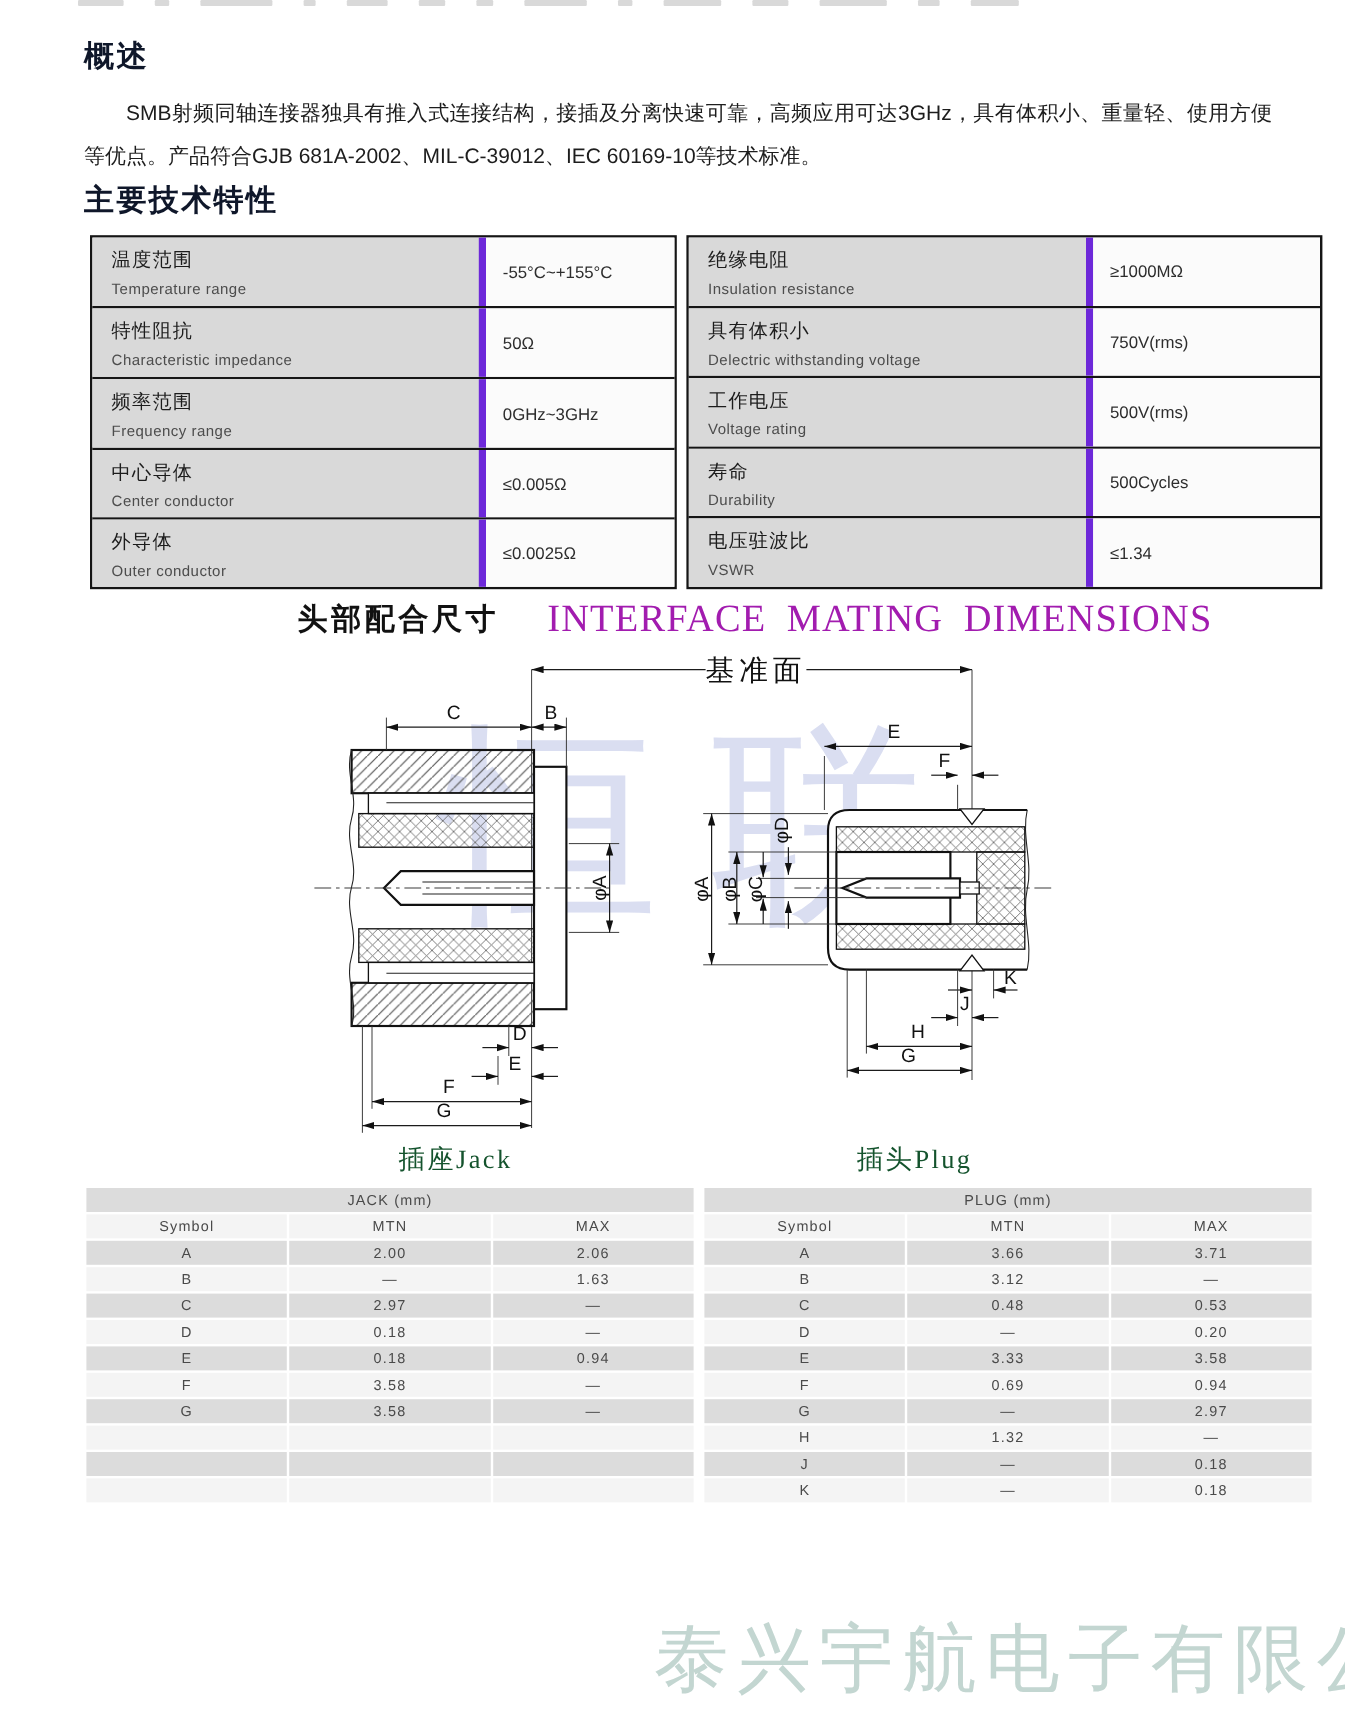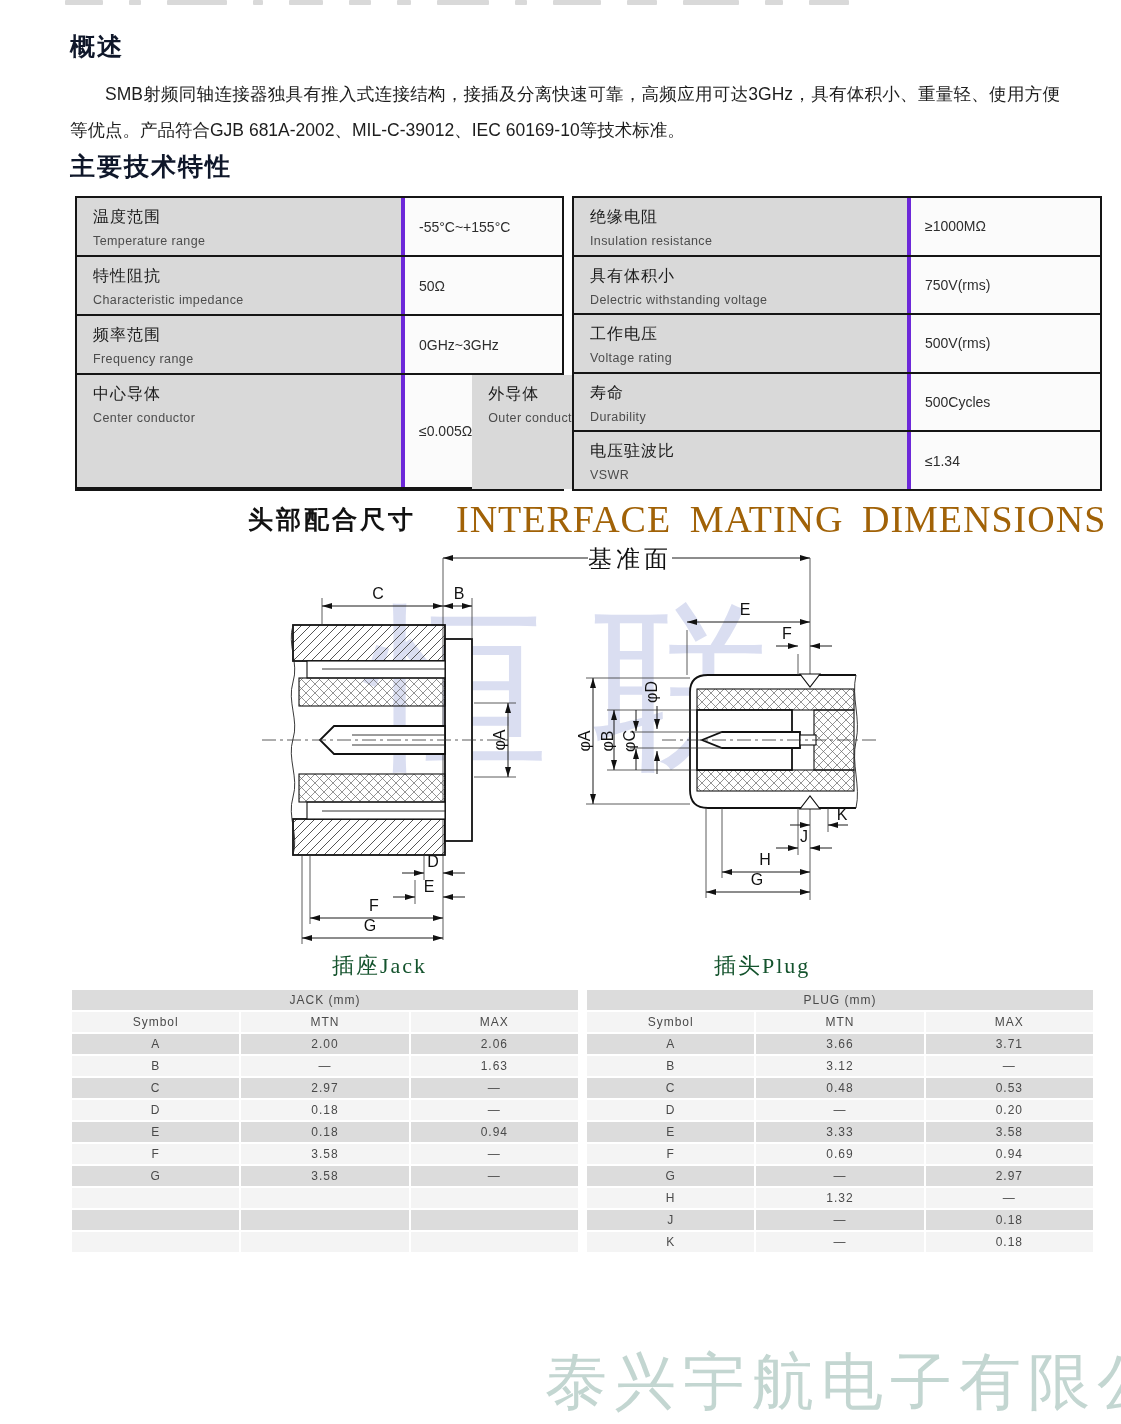--- a/index.html
+++ b/index.html
@@ -14,37 +14,37 @@
   #features-title{top:150px}
   .para{position:absolute;left:70px;top:76px;width:990px;font-size:17.5px;line-height:36px;
         color:#1d1d1d;text-align:justify;text-indent:2em}
   
   .shalf{position:absolute;top:196px;height:291px;border:2px solid #151515;box-sizing:content-box;
          display:flex;flex-direction:column;background:#fff}
   .srow{display:flex;border-bottom:2px solid #151515;height:57px;flex:none}
   .srow:last-child{border-bottom:none}
   .srow.tall{height:114px}
   .shalf.right .srow{flex:1;height:auto}
-  .slabel{background:#d9d9d9;border-right:4px solid #6d28d9;box-sizing:border-box;
+  .slabel{background:#d9d9d9;border-right:6px solid #6d28d9;box-sizing:border-box;
           padding:9px 24px 0 16px;overflow:hidden}
   .shalf.left .slabel{width:328px}
   .shalf.right .slabel{width:337px}
   .slabel .zh{font-size:16px;color:#1c1c1c;letter-spacing:1px}
   .slabel .en{font-size:12.5px;color:#4c4c4c;margin-top:6px;letter-spacing:.4px}
   .sval{flex:1;background:#fbfbfb;display:flex;align-items:center;padding-left:14px;
         font-size:14px;color:#2d2d2d}
   .slabel.w1{width:164px !important}
-  .subcol{flex:1;display:flex;}
+  .subcol{flex:1;display:flex;flex-direction:column}
   .subrow{flex:1;display:flex;border-bottom:2px solid #151515}
   .subrow:last-child{border-bottom:none}
   .subrow .slabel{width:162px}
   
   .sec-title{position:absolute;left:248px;top:497px;white-space:nowrap}
   .sec-title .zh{font-weight:bold;font-size:25px;color:#111;letter-spacing:3px;vertical-align:middle}
-  .sec-title .en{font-family:"Liberation Serif",serif;font-size:38px;color:#a16207;margin-left:40px;
+  .sec-title .en{font-family:"Liberation Serif",serif;font-size:32px;color:#a21caf;margin-left:40px;
                  letter-spacing:1px;word-spacing:8px;vertical-align:middle}
   
   #drawings{position:absolute;left:0;top:540px;z-index:2}
   .dim{stroke:#1b1b1b;stroke-width:1;fill:none}
   .ext{stroke:#333;stroke-width:.8;fill:none}
   .thin{stroke:#222;stroke-width:.9;fill:none}
   .out1{stroke:#111;stroke-width:1.1}
   .out2{stroke:#111;stroke-width:1.8}
   .cl{stroke:#333;stroke-width:.8;stroke-dasharray:14 4 3 4;fill:none}
   .lab{font-family:"Liberation Sans",sans-serif;font-size:16px;fill:#111}

